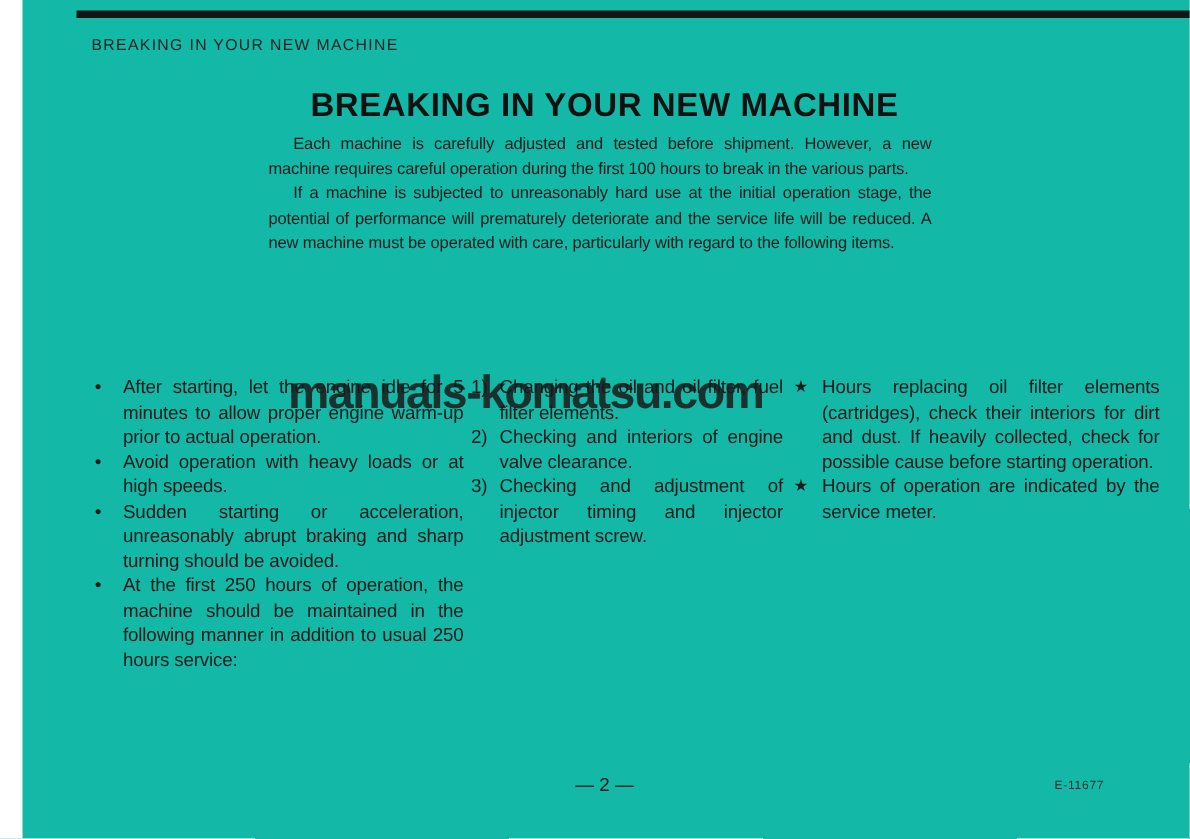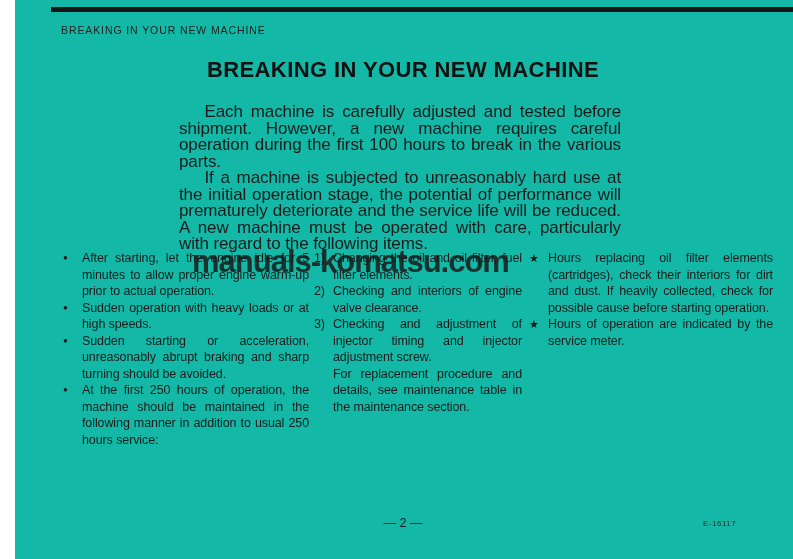--- a/index.html
+++ b/index.html
@@ -33,23 +33,23 @@
     width: 776px;
     margin: 0;
     text-align: center;
     font-size: 22px;
     font-weight: bold;
     letter-spacing: 0.4px;
     color: #111111;
   }
   .intro {
     position: absolute;
-    top: 104px; left: 164px;
+    top: 88px; left: 164px;
     width: 442px;
-    font-size: 17px;
+    font-size: 11px;
     line-height: 16.5px;
     text-align: justify;
     letter-spacing: -0.1px;
   }
   .intro p { margin: 0; text-indent: 1.5em; }
   .col {
     position: absolute;
     top: 250px;
     font-size: 12.5px;
     line-height: 16.5px;
@@ -110,21 +110,21 @@
     <p>If a machine is subjected to unreasonably hard use at the initial operation stage, the potential of performance will prematurely deteriorate and the service life will be reduced. A new machine must be operated with care, particularly with regard to the following items.</p>
   </div>
 
   <div class="col col-left">
     <div class="item">
       <span class="marker dot">●</span>
       <span class="text">After starting, let the engine idle for 5 minutes to allow proper engine warm-up prior to actual operation.</span>
     </div>
     <div class="item">
       <span class="marker dot">●</span>
-      <span class="text">Sudden operation with heavy loads or at high speeds.</span>
+      <span class="text">Avoid operation with heavy loads or at high speeds.</span>
     </div>
     <div class="item">
       <span class="marker dot">●</span>
       <span class="text">Sudden starting or acceleration, unreasonably abrupt braking and sharp turning should be avoided.</span>
     </div>
     <div class="item">
       <span class="marker dot">●</span>
       <span class="text">At the first 250 hours of operation, the machine should be maintained in the following manner in addition to usual 250 hours service:</span>
     </div>
   </div>
@@ -135,36 +135,32 @@
       <span class="text">Changing the oil and oil filter, fuel filter elements.</span>
     </div>
     <div class="item">
       <span class="marker num">2)</span>
       <span class="text">Checking and interiors of engine valve clearance.</span>
     </div>
     <div class="item">
       <span class="marker num">3)</span>
       <span class="text">Checking and adjustment of injector timing and injector adjustment screw.</span>
     </div>
-    <div class="item">
-      <span class="marker num"></span>
-      <span class="text">For replacement procedure and details, see maintenance table in the maintenance section.</span>
-    </div>
   </div>
 
   <div class="col col-right">
     <div class="item">
       <span class="marker star">★</span>
       <span class="text">Hours replacing oil filter elements (cartridges), check their interiors for dirt and dust. If heavily collected, check for possible cause before starting operation.</span>
     </div>
     <div class="item">
       <span class="marker star">★</span>
       <span class="text">Hours of operation are indicated by the service meter.</span>
     </div>
   </div>
 
   <div class="watermark">manuals-komatsu.com</div>
 
   <div class="footer-page">— 2 —</div>
 
-  <div class="footer-code">E-16117</div>
+  <div class="footer-code">E-11677</div>
 
 </div>
 
 </body></html>

